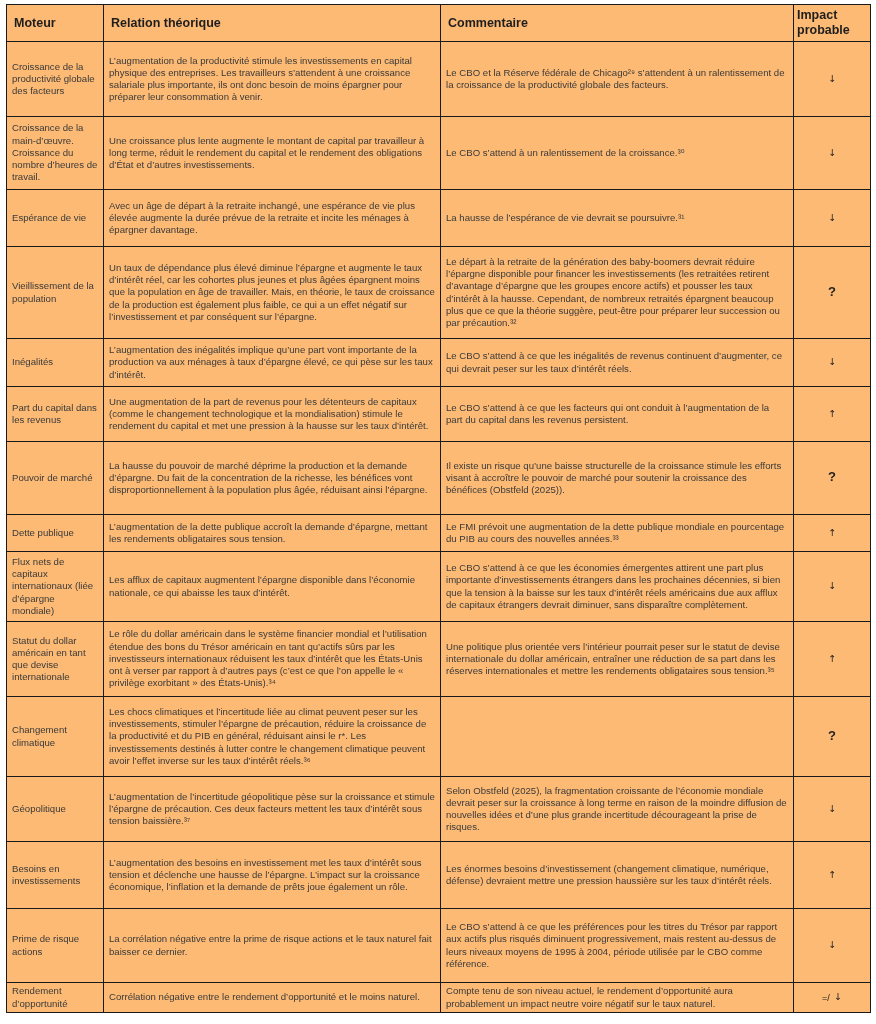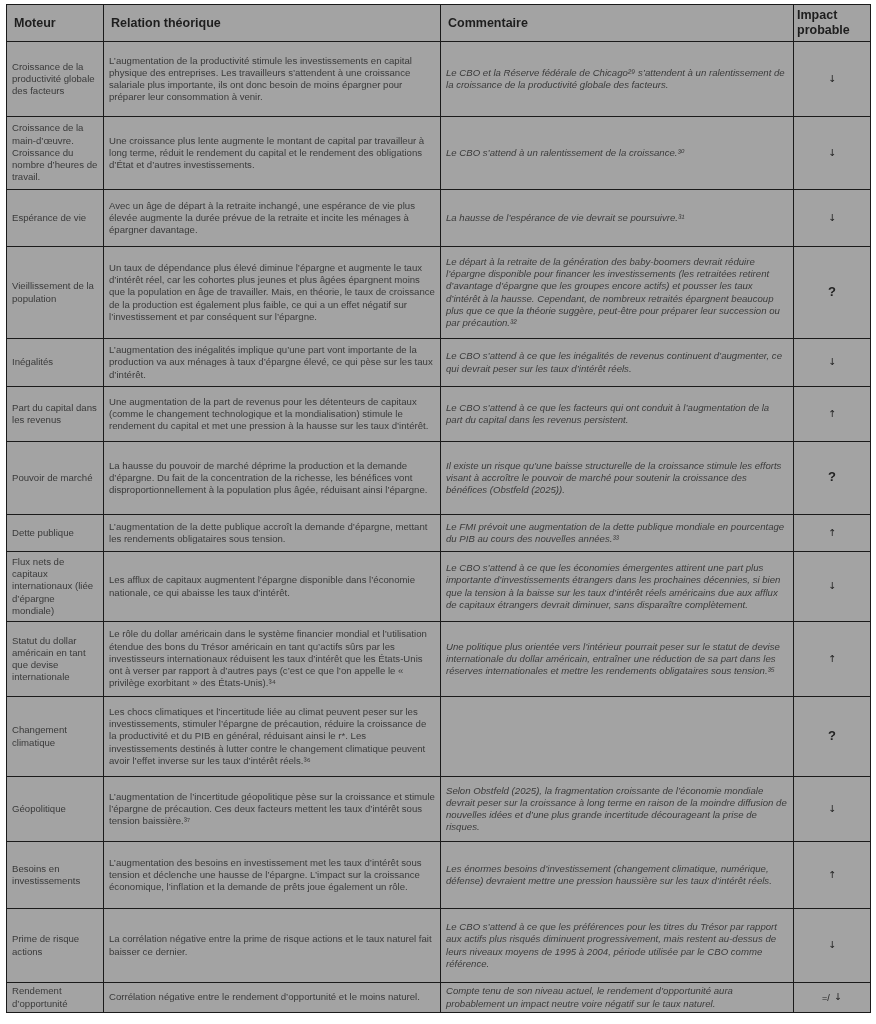--- a/index.html
+++ b/index.html
@@ -2,21 +2,21 @@
 <html><head>
 <meta charset="utf-8">
 <style>
   html, body { margin: 0; padding: 0; background: #ffffff; }
   body { width: 876px; height: 1024px; overflow: hidden; position: relative; font-family: "Liberation Sans", "DejaVu Sans", sans-serif; }
   table.drivers {
     position: absolute; left: 6px; top: 4px;
     width: 864px;
     border-collapse: collapse;
     table-layout: fixed;
-    background: #a3a3a3;
+    background: #fdba74;
     color: #3a3a3a;
   }
   table.drivers td, table.drivers th {
     border: 1.5px solid #1a1a1a;
     padding: 0 5px;
     vertical-align: middle;
     font-size: 9.6px;
     line-height: 12.2px;
     text-align: left;
     font-weight: normal;
@@ -28,21 +28,21 @@
     color: #1e1e1e;
     padding: 0 7px;
   }
   table.drivers th.impact-h { padding: 0 3px; }
   col.c1 { width: 97px; }
   col.c2 { width: 337px; }
   col.c3 { width: 353px; }
   col.c4 { width: 77px; }
   td.motor { padding-left: 4px; padding-right: 3px; }
   td.rel { padding-left: 8px; padding-right: 6px; }
-  td.com { padding-left: 7px; padding-right: 6px; font-style: italic; }
+  td.com { padding-left: 7px; padding-right: 6px; }
   td.impact { text-align: center !important; font-size: 17px; color: #222; }
   td.impact .pre { font-size: 9px; vertical-align: middle; margin-right: 4px; }
   td.impact .sym { font-family: "DejaVu Sans", sans-serif; font-weight: normal; }
   td.impact .q { font-family: "Liberation Sans", sans-serif; font-size: 13px; font-weight: bold; }
 </style>
 </head>
 <body>
 
 <table class="drivers">
   <colgroup>

